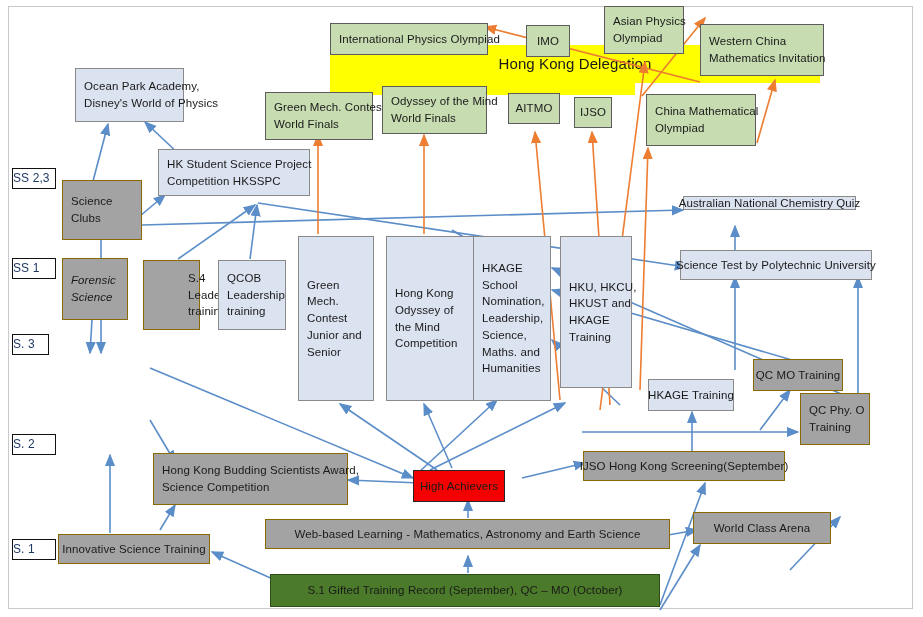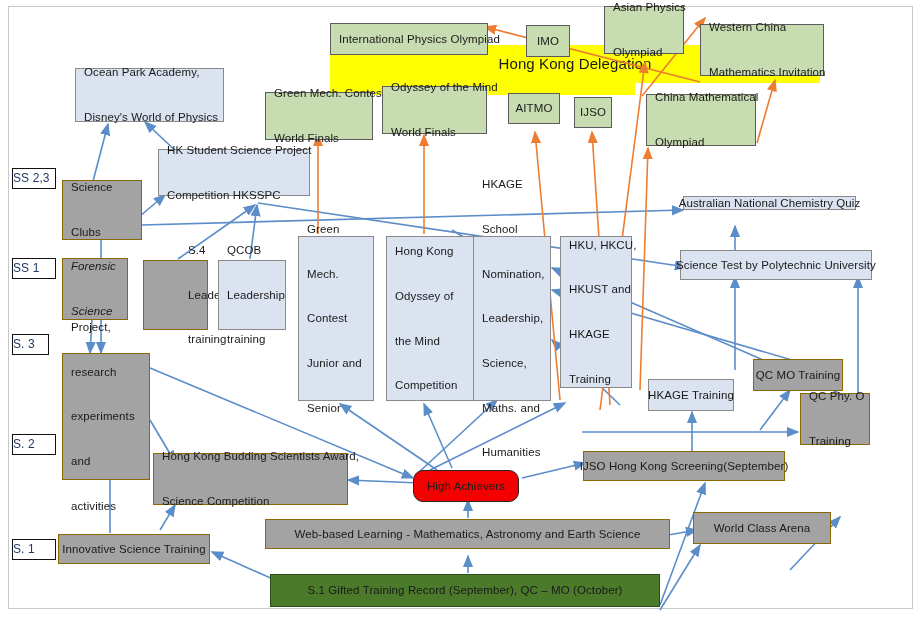--- a/index.html
+++ b/index.html
@@ -22,21 +22,21 @@
     box-sizing:border-box;
     display:flex;
     flex-direction:column;
     justify-content:center;
     color:#1a1a1a;
     font-size:11.5px;
     line-height:1.45;
     letter-spacing:.1px;
   }
   .node .ln{display:block;white-space:nowrap;}
-  .pad{padding:4px 8px;gap:28px;}
+  .pad{padding:4px 8px;}
   .green{background:#c7dcb0;border:1px solid #5c5c5c;}
   .blue{background:#dbe2f0;border:1px solid #8a8a8a;}
   .gold{background:#a3a3a3;border:1px solid #8a6a00;}
   .red{background:#f50000;border:1px solid #262626;}
   .darkgreen{background:#4a7a2a;border:1px solid #2c4c18;}
   .yellow{background:#ffff00;border:none;}
   .stage{
     background:#ffffff;border:1px solid #111;
     font-size:12px;color:#1f3864;
     justify-content:center;
@@ -197,41 +197,41 @@
 
   <div class="node green pad ctr" style="left:574px;top:97px;width:38px;height:31px;">
     <span class="ln">IJSO</span>
   </div>
 
   <div class="node green pad" style="left:646px;top:94px;width:110px;height:52px;">
     <span class="ln">China Mathematical</span>
     <span class="ln">Olympiad</span>
   </div>
 
-  <div class="node blue pad" style="left:75px;top:68px;width:149px;height:54px;">
+  <div class="node blue pad" style="left:75px;top:68px;width:109px;height:54px;">
     <span class="ln">Ocean Park Academy,</span>
     <span class="ln">Disney's World of Physics</span>
   </div>
 
   <div class="node blue pad" style="left:158px;top:149px;width:152px;height:47px;">
     <span class="ln">HK Student Science Project</span>
     <span class="ln">Competition HKSSPC</span>
   </div>
 
   <div class="node gold pad" style="left:62px;top:180px;width:80px;height:60px;">
     <span class="ln">Science</span>
     <span class="ln">Clubs</span>
   </div>
 
   <div class="node gold pad" style="left:62px;top:258px;width:66px;height:62px;font-style:italic;">
     <span class="ln">Forensic</span>
     <span class="ln">Science</span>
   </div>
 
-  <div class="node gold pad" style="left:143px;top:260px;width:65px;height:70px;padding-left:44px;">
+  <div class="node gold pad" style="left:143px;top:260px;width:57px;height:70px;padding-left:44px;">
     <span class="ln">S.4</span>
     <span class="ln">Leadership</span>
     <span class="ln">training</span>
   </div>
 
   <div class="node blue pad" style="left:218px;top:260px;width:68px;height:70px;">
     <span class="ln">QCOB</span>
     <span class="ln">Leadership</span>
     <span class="ln">training</span>
   </div>
@@ -282,34 +282,27 @@
 
   <div class="node gold pad ctr midline" style="left:753px;top:359px;width:90px;height:32px;">
     <span class="ln">QC MO Training</span>
   </div>
 
   <div class="node gold pad" style="left:800px;top:393px;width:70px;height:52px;">
     <span class="ln">QC Phy. O</span>
     <span class="ln">Training</span>
   </div>
 
-  <div class="node gold pad" style="left:62px;top:353px;width:88px;height:127px;">
-    <span class="ln">Project,</span>
-    <span class="ln">research</span>
-    <span class="ln">experiments</span>
-    <span class="ln">and</span>
-    <span class="ln">activities</span>
-  </div>
 
   <div class="node gold pad" style="left:153px;top:453px;width:195px;height:52px;">
     <span class="ln">Hong Kong Budding Scientists Award,</span>
     <span class="ln">Science Competition</span>
   </div>
 
-  <div class="node red pad ctr midline" style="left:413px;top:470px;width:106px;height:32px;border-radius:10px;">
+  <div class="node red pad ctr midline" style="left:413px;top:470px;width:92px;height:32px;">
     <span class="ln">High Achievers</span>
   </div>
 
   <div class="node gold pad ctr midline" style="left:583px;top:451px;width:202px;height:30px;">
     <span class="ln">IJSO Hong Kong Screening(September)</span>
   </div>
 
   <div class="node gold pad ctr midline" style="left:693px;top:512px;width:138px;height:32px;">
     <span class="ln">World Class Arena</span>
   </div>

